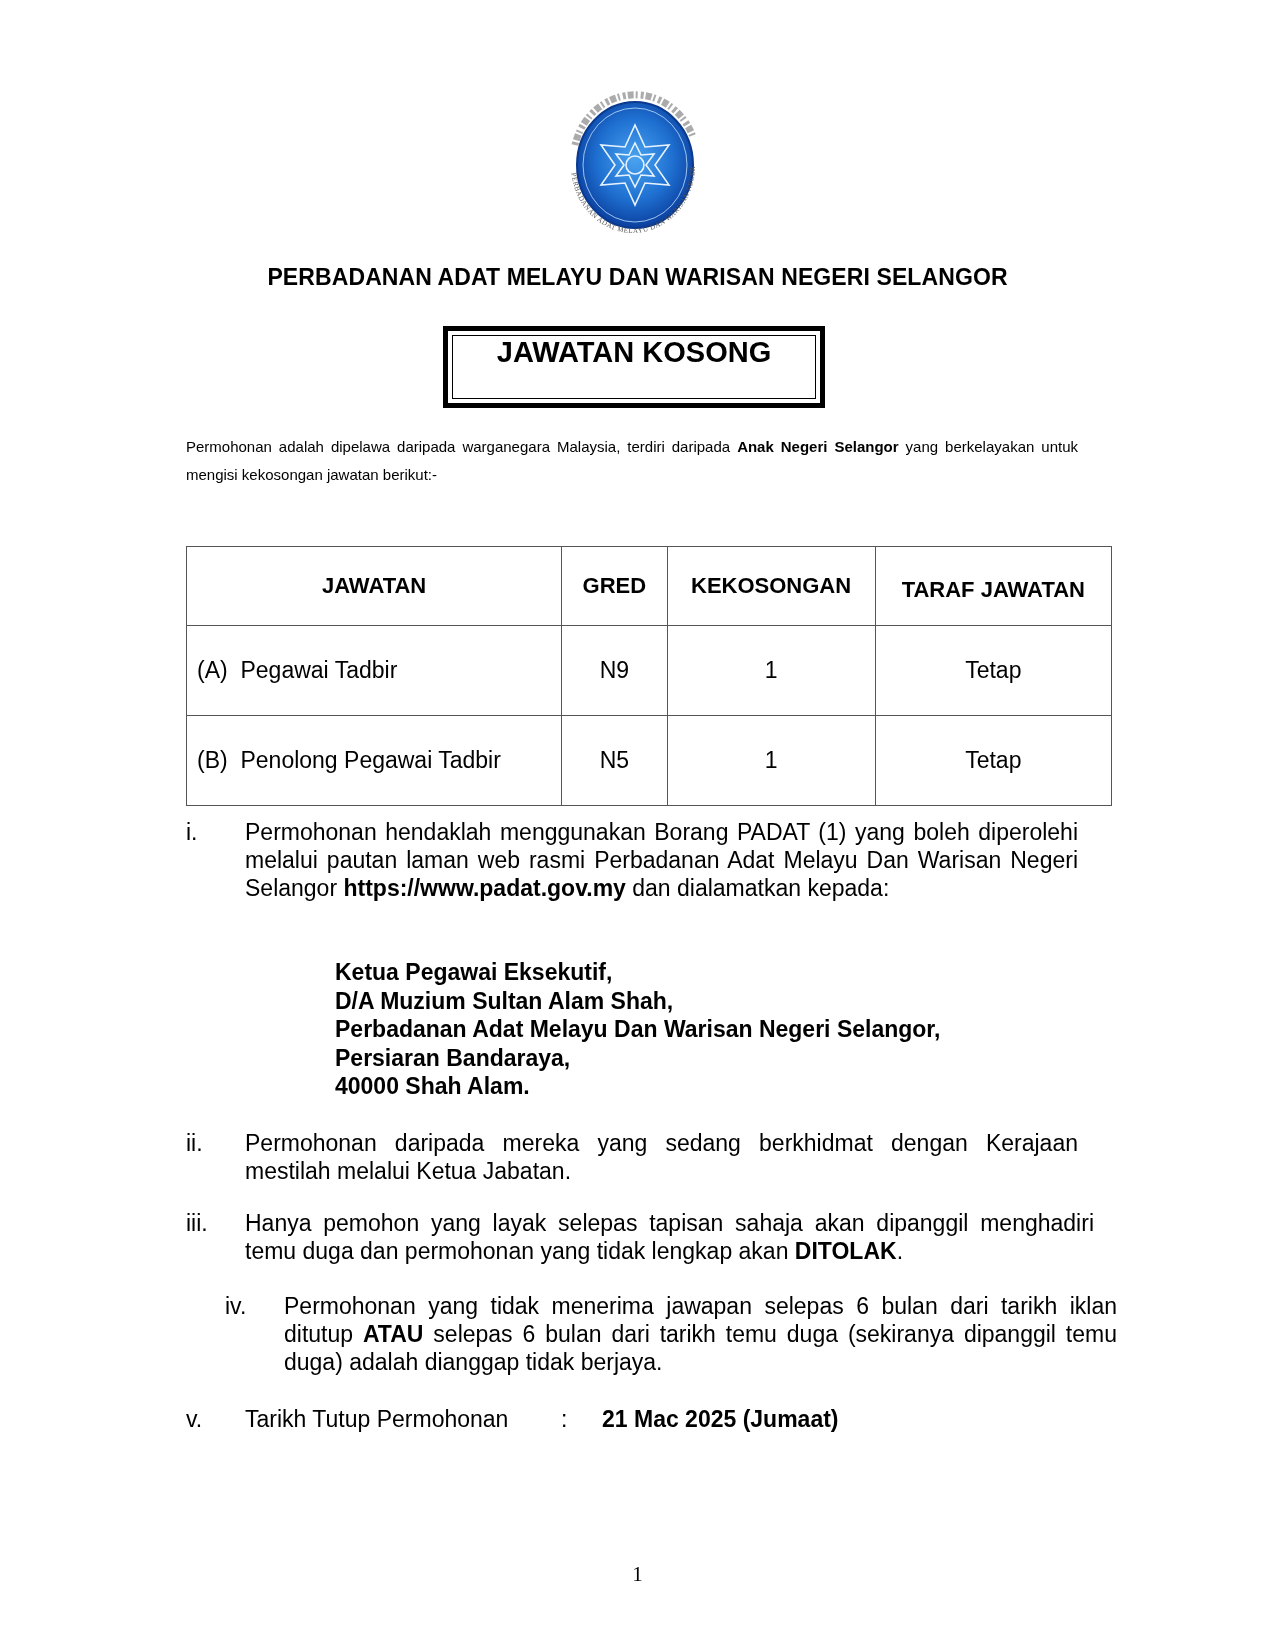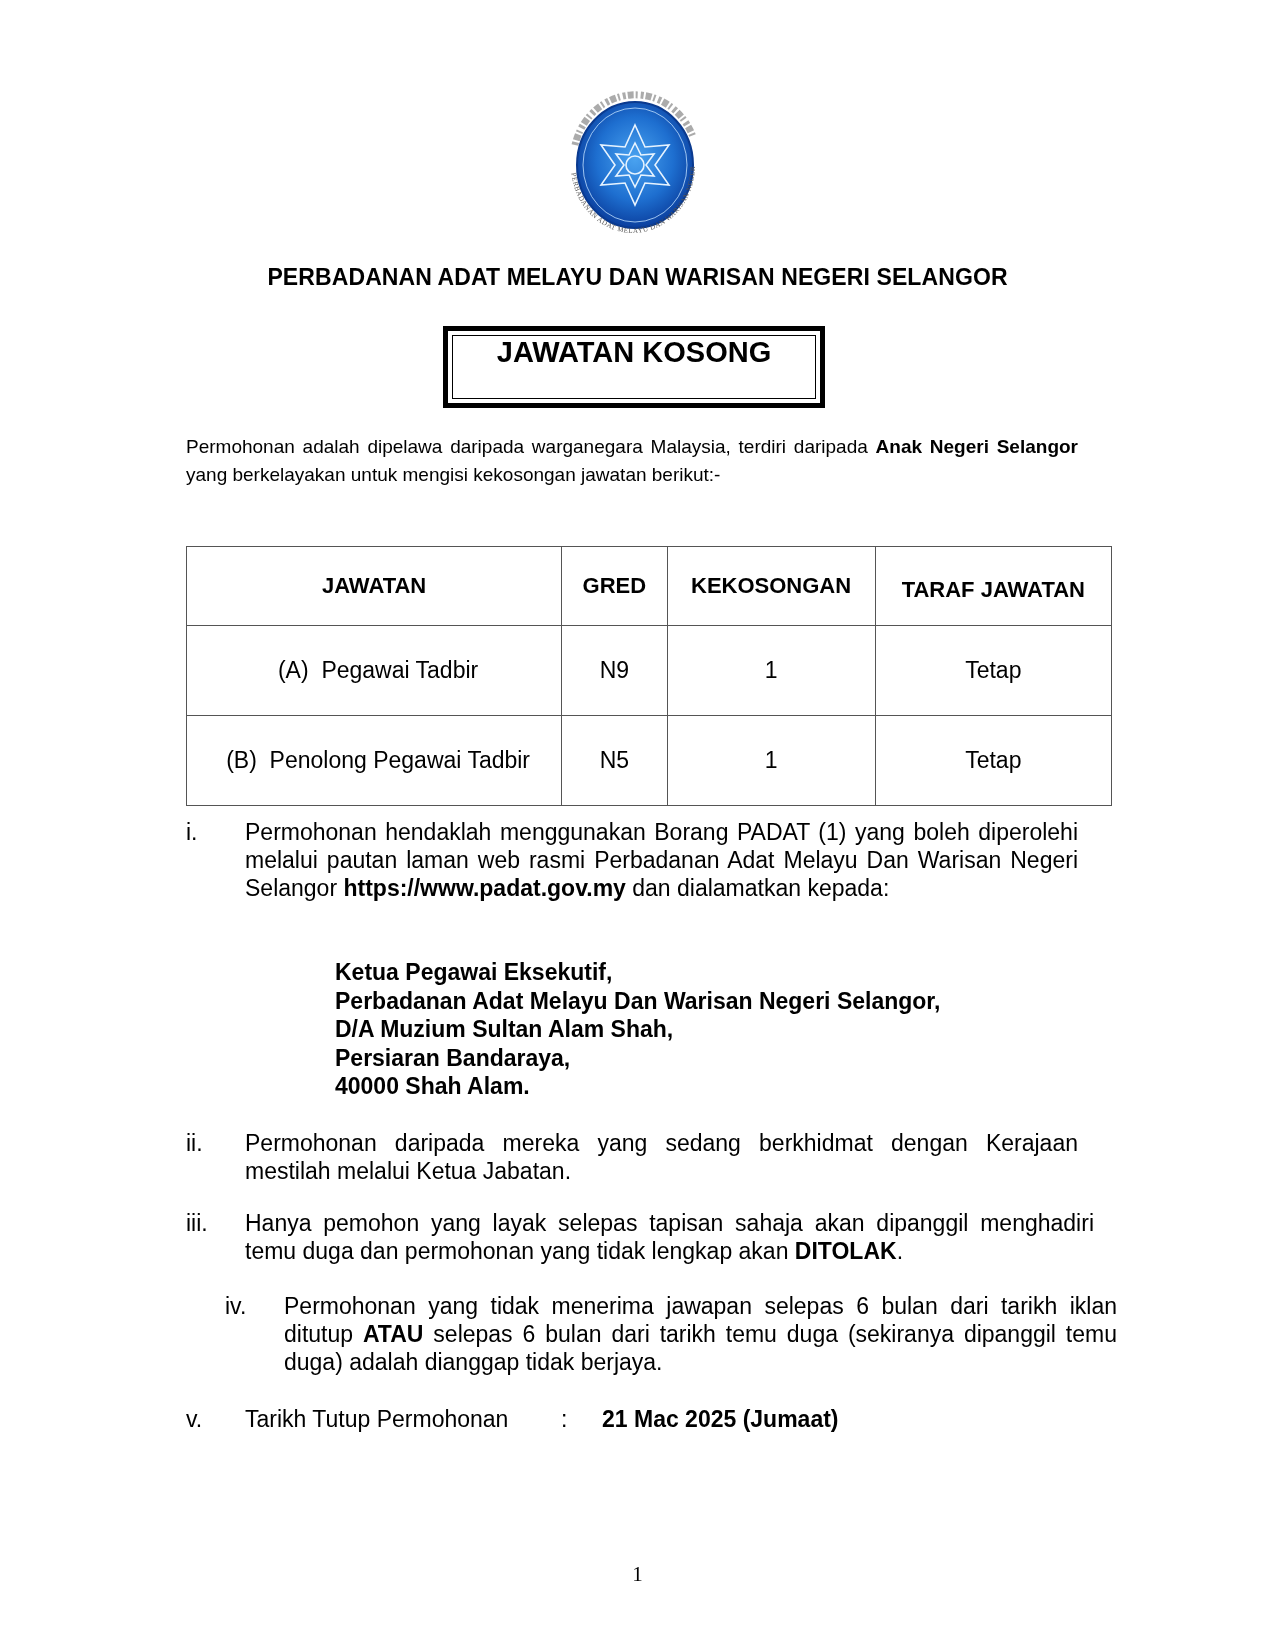--- a/index.html
+++ b/index.html
@@ -6,29 +6,29 @@
   body { width: 1275px; height: 1650px; position: relative; overflow: hidden;
          font-family: "Liberation Sans", sans-serif; color: #000; }
   .logo { position: absolute; left: 553px; top: 75px; width: 160px; height: 175px; }
   .org-title { position: absolute; left: 0; width: 1275px; top: 264px; text-align: center;
                font-weight: bold; font-size: 23px; letter-spacing: 0.1px; }
   .frame { position: absolute; left: 443px; top: 326px; width: 382px; height: 82px;
            border: 5px solid #000; box-sizing: border-box; }
   .frame-inner { position: absolute; left: 4px; top: 4px; right: 4px; bottom: 4px;
                  border: 1.5px solid #000; display: flex; align-items: flex-start; justify-content: center; }
   .frame-inner span { font-weight: bold; font-size: 29px; }
-  .intro { position: absolute; left: 186px; width: 892px; top: 433px; font-size: 19px;
+  .intro { position: absolute; left: 186px; width: 892px; top: 433px; font-size: 15px;
            line-height: 28px; text-align: justify; }
   .intro b { font-weight: bold; }
   table.vac { position: absolute; left: 186px; top: 546px; width: 926px; border-collapse: collapse;
               font-size: 23px; }
   table.vac td, table.vac th { border: 1.3px solid #555; text-align: center; padding: 2px; }
   table.vac th { height: 66px; font-weight: bold; font-size: 22px; }
   table.vac td { height: 85px; }
-  table.vac td.pos { text-align: center; padding-left: 10px; }
+  table.vac td.pos { text-align: left; padding-left: 10px; }
   .c1 { width: 380px; } .c2 { width: 102px; } .c3 { width: 205px; } .c4 { width: 237px; }
   .th4 { padding-top: 10px !important; }
   .item { position: absolute; left: 186px; width: 892px; font-size: 23px; line-height: 28px; }
   .item .num { position: absolute; left: 0; top: 0; }
   .item .txt { margin-left: 59px; text-align: justify; }
   .item b { font-weight: bold; }
   .addr { position: absolute; left: 335px; top: 958px; font-size: 23px; line-height: 28.5px;
           font-weight: bold; }
   .closing { position: absolute; left: 186px; top: 1406px; font-size: 23px; }
   .closing span { position: absolute; white-space: nowrap; top: 0; }
@@ -105,22 +105,22 @@
 
 <div class="item" style="top:818px;">
   <span class="num">i.</span>
   <div class="txt">
     <span>Permohonan hendaklah menggunakan Borang PADAT (1) yang boleh diperolehi melalui pautan laman web rasmi Perbadanan Adat Melayu Dan Warisan Negeri Selangor </span><b>https://www.padat.gov.my</b><span> dan dialamatkan kepada:</span>
   </div>
 </div>
 
 <div class="addr">
   <div>Ketua Pegawai Eksekutif,</div>
+  <div>D/A Muzium Sultan Alam Shah,</div>
   <div>Perbadanan Adat Melayu Dan Warisan Negeri Selangor,</div>
-  <div>D/A Muzium Sultan Alam Shah,</div>
   <div>Persiaran Bandaraya,</div>
   <div>40000 Shah Alam.</div>
 </div>
 
 <div class="item" style="top:1129px;">
   <span class="num">ii.</span>
   <div class="txt">Permohonan daripada mereka yang sedang berkhidmat dengan Kerajaan mestilah melalui Ketua Jabatan.</div>
 </div>
 
 <div class="item" style="top:1209px; width:908px;">

